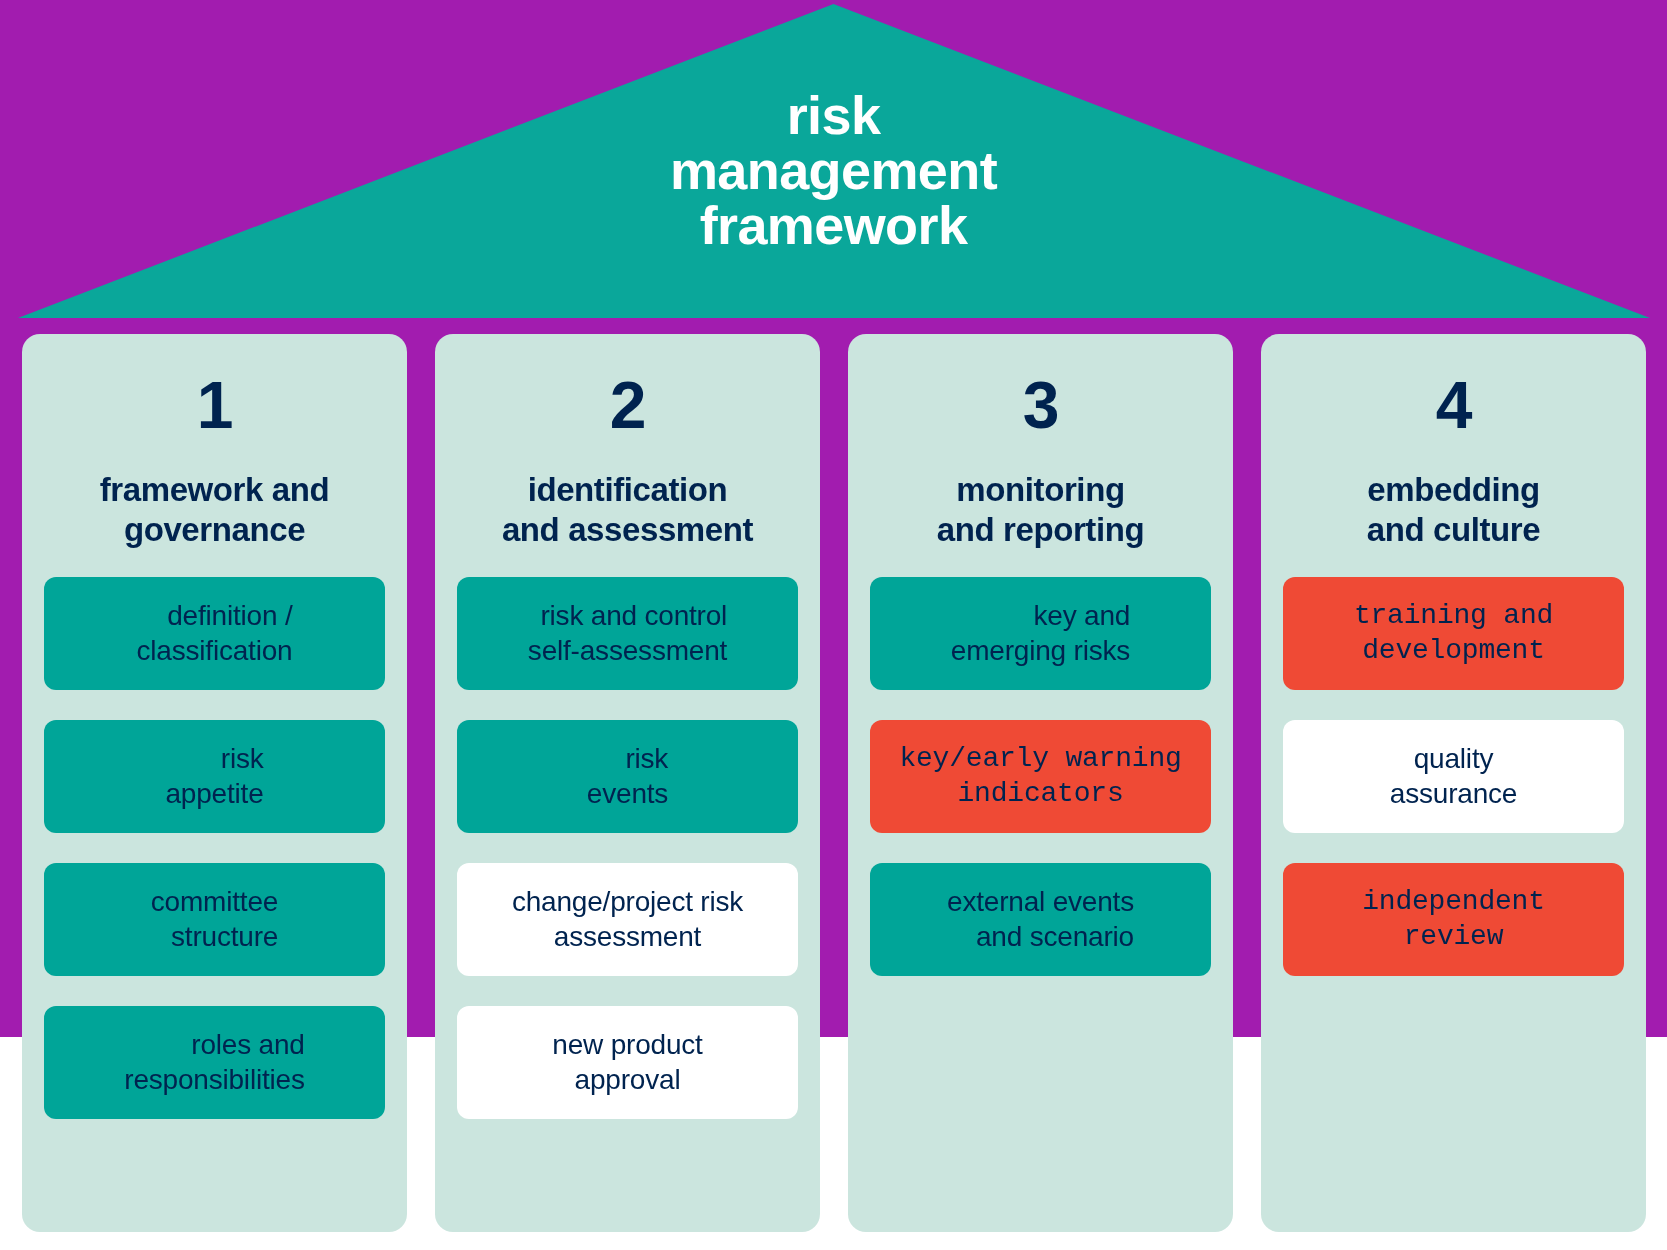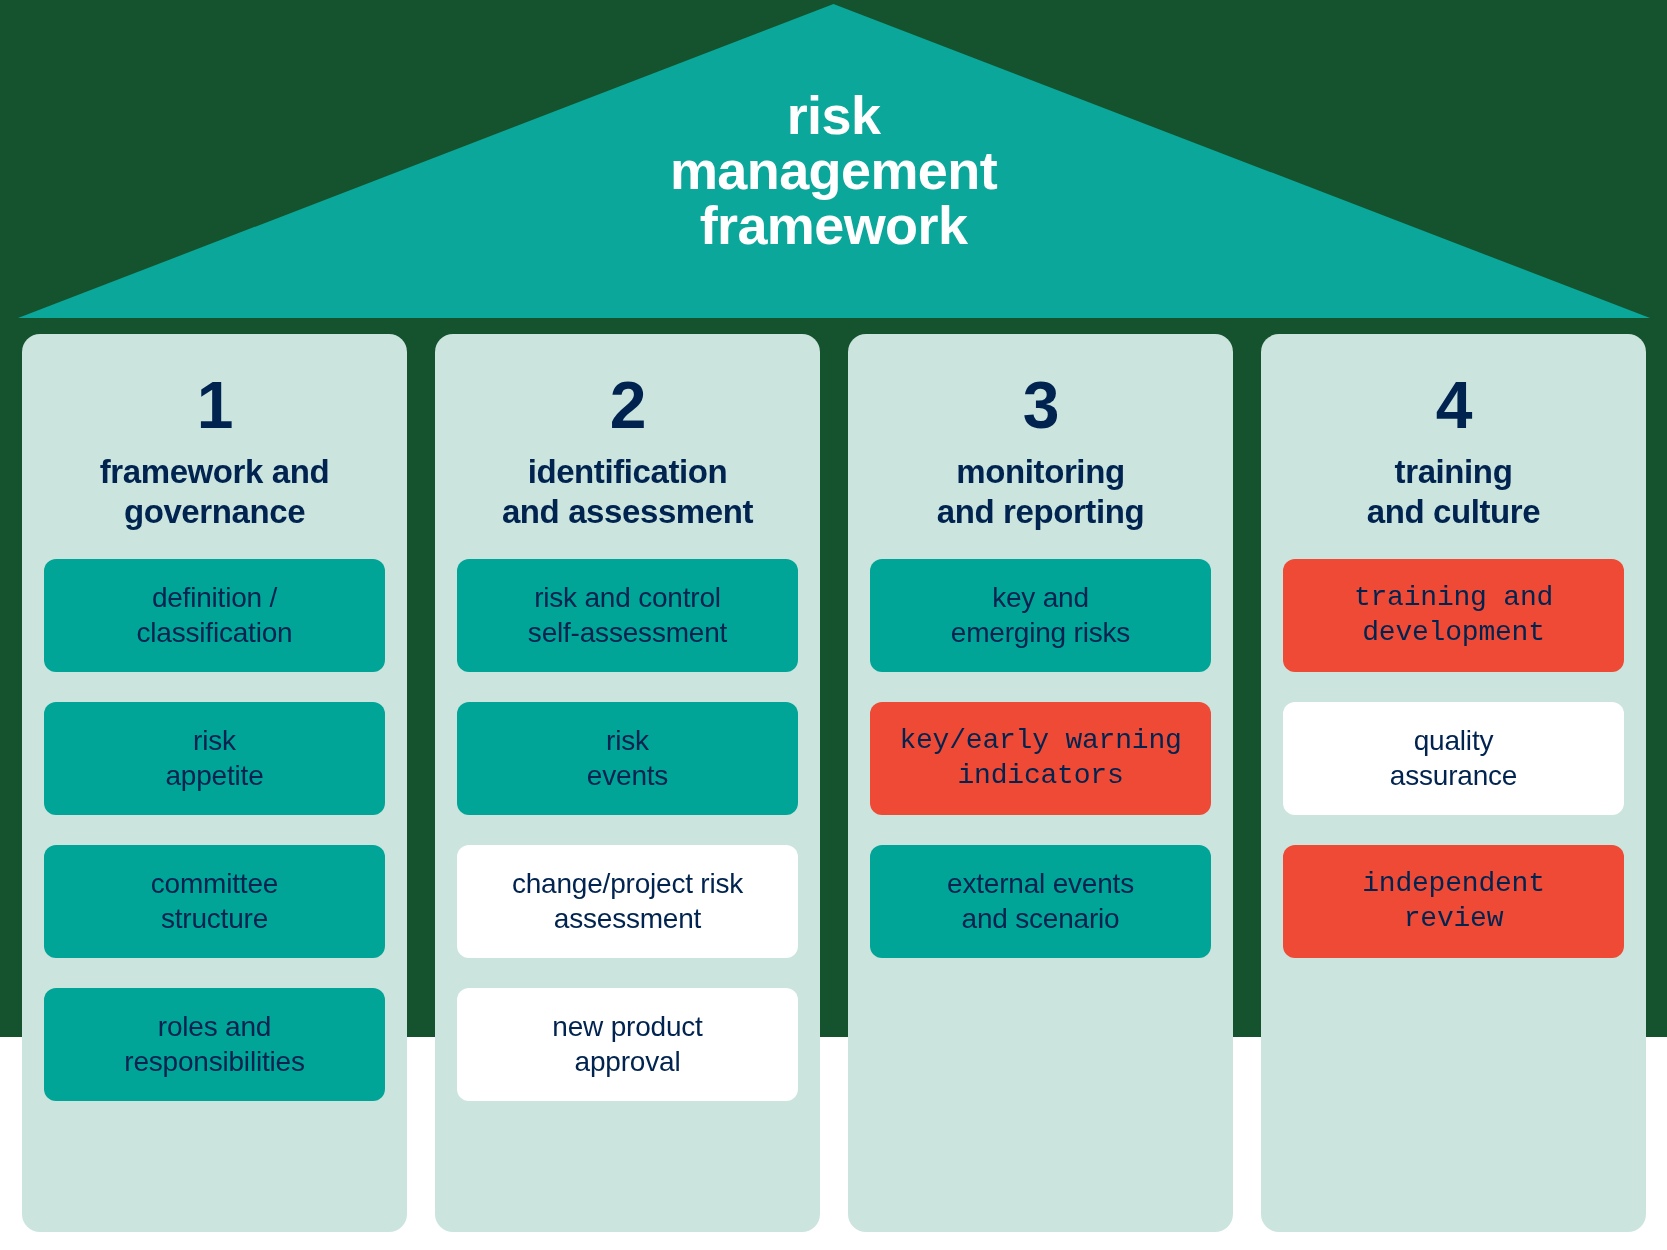--- a/index.html
+++ b/index.html
@@ -11,21 +11,21 @@
     width: 1667px;
     height: 1250px;
     font-family: "Liberation Sans", sans-serif;
     overflow: hidden;
   }
 
   #diagram {
     position: relative;
     width: 1667px;
     height: 1037px;
-    background: #14532d;
+    background: #a21caf;
   }
 
   
   .roof-wrap {
     position: absolute;
     left: 0;
     top: 0;
     width: 1667px;
     height: 322px;
   }
@@ -74,21 +74,21 @@
   .pillar-number {
     margin-top: 38px;
     text-align: center;
     color: #00234f;
     font-weight: 700;
     font-size: 66px;
     line-height: 1;
     letter-spacing: -1px;
   }
   .pillar-title {
-    margin-top: 14px;
+    margin-top: 32px;
     text-align: center;
     color: #00234f;
     font-weight: 700;
     font-size: 33px;
     line-height: 1.22;
     letter-spacing: -0.4px;
     white-space: pre-line;
   }
 
   .pillar-items {
@@ -106,21 +106,21 @@
     text-align: center;
     color: #00234f;
     font-size: 28px;
     font-weight: 400;
     line-height: 1.25;
     letter-spacing: -0.2px;
     white-space: pre-line;
     box-sizing: border-box;
     padding: 0 10px;
   }
-  .pillar-item.teal  { background: #00a598; }
+  .pillar-item.teal  { background: #00a598; text-align: right; }
   .pillar-item.red   { background: #ef4a35; font-family: Liberation Mono, monospace; }
   .pillar-item.white { background: #ffffff; }
 </style>
 </head>
 <body>
 
 <div id="diagram">
 
   <div class="roof-wrap">
     <svg class="roof-svg" viewBox="0 0 1667 322" preserveAspectRatio="none">
@@ -176,21 +176,21 @@
 emerging risks</div>
         <div class="pillar-item red">key/early warning
 indicators</div>
         <div class="pillar-item teal">external events
 and scenario</div>
       </div>
     </div>
 
     <div class="pillar">
       <div class="pillar-number">4</div>
-      <div class="pillar-title">training
+      <div class="pillar-title">embedding
 and culture</div>
       <div class="pillar-items">
         <div class="pillar-item red">training and
 development</div>
         <div class="pillar-item white">quality
 assurance</div>
         <div class="pillar-item red">independent
 review</div>
       </div>
     </div>

